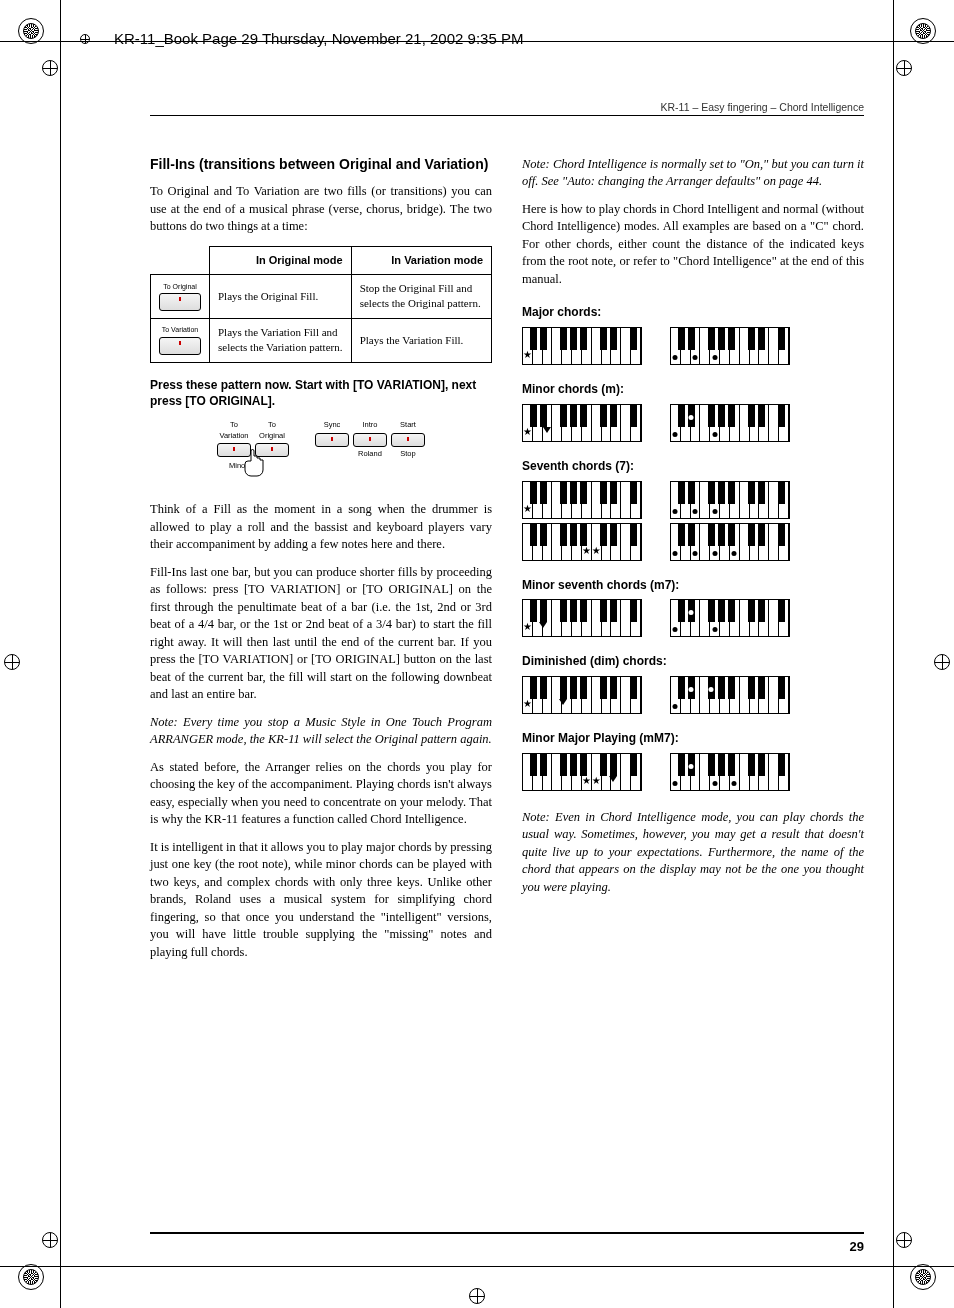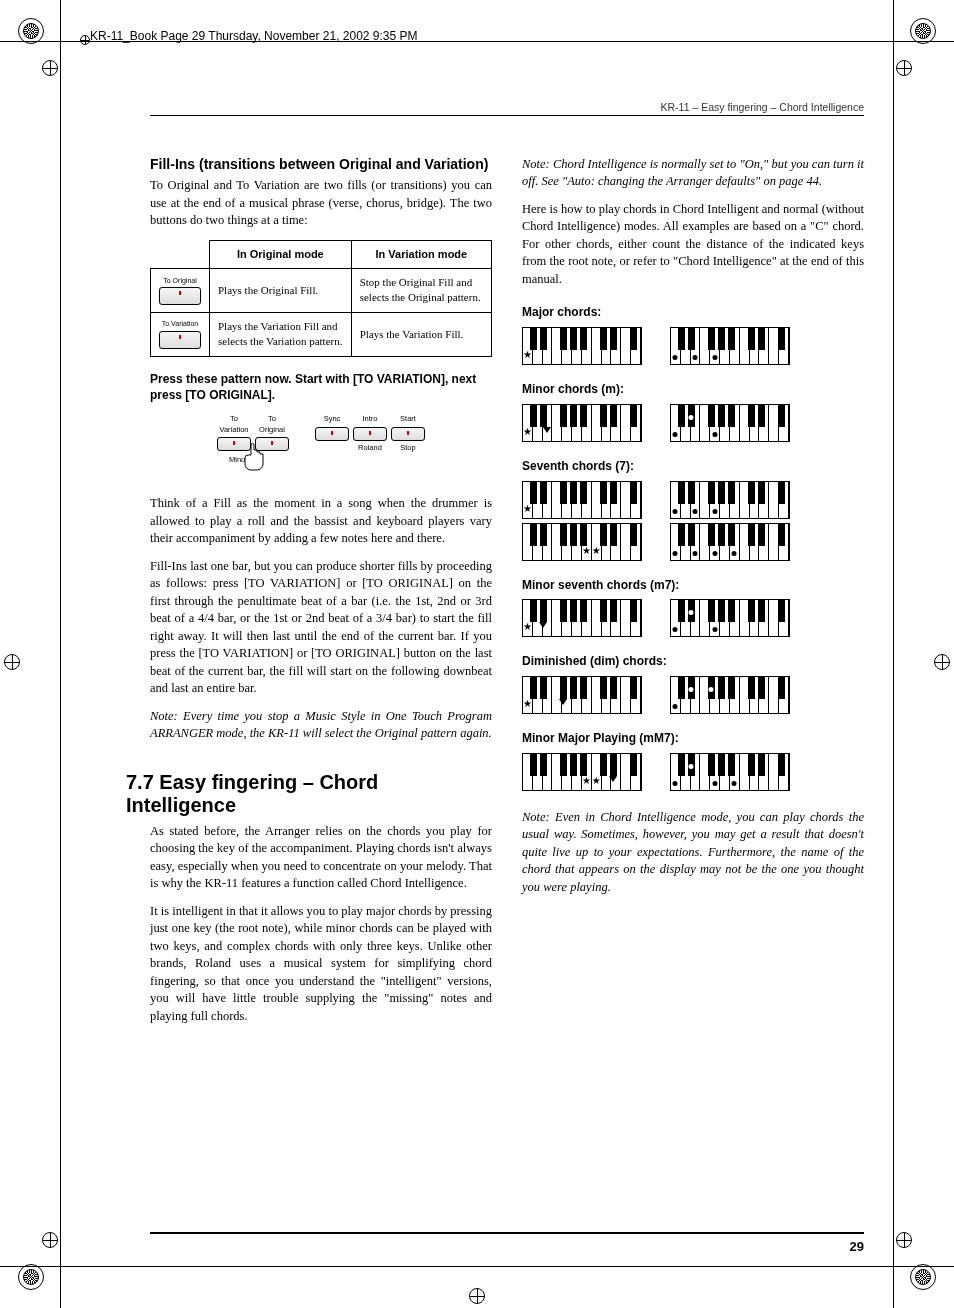--- a/index.html
+++ b/index.html
@@ -25,22 +25,22 @@
   .cross::after  { top:0; bottom:0; left:8px; width:1px; }
   .cross.circle { border:1px solid #000; border-radius:50%; width:16px; height:16px; }
   .cross.circle::before { top:7px; } .cross.circle::after { left:7px; }
   .corner { position:absolute; width:26px; height:26px; border-radius:50%; border:1px solid #000; }
   .corner-inner { position:absolute; inset:4px; border-radius:50%; border:1px solid #000; background:repeating-conic-gradient(#000 0 10deg,#fff 10deg 20deg); }
 
   .print-header {
     position: absolute;
     top: 28px; left: 80px;
     font-family: Arial, sans-serif;
-    font-size: 12px;
-    display:flex; align-items:flex-end; gap:0;
+    font-size: 15px;
+    display:flex; align-items:center; gap:24px;
   }
   .print-header .oplus { border:1px solid #000; border-radius:50%; width:10px; height:10px; position:relative; }
   .print-header .oplus::before,.print-header .oplus::after{content:"";position:absolute;background:#000;}
   .print-header .oplus::before{left:0;right:0;top:4px;height:1px;}
   .print-header .oplus::after{top:0;bottom:0;left:4px;width:1px;}
 
   .page {
     position: absolute;
     top: 100px;
     left: 150px;
@@ -57,39 +57,39 @@
   }
   .cols {
     display: flex;
     gap: 30px;
   }
   .col { flex: 1; }
   h3.sub {
     font-family: Arial, sans-serif;
     font-weight: bold;
     font-size: 14px;
-    margin-bottom: 4px;
+    margin-bottom: 10px;
     line-height: 1.25;
   }
   p { margin-bottom: 10px; text-align: justify; }
   p.note { font-style: italic; }
 
   table.fill {
     border-collapse: collapse;
     width: 100%;
     font-size: 11px;
     margin: 10px 0;
   }
   table.fill th, table.fill td {
     border: 1px solid #000;
     padding: 6px 8px;
     text-align: left;
     vertical-align: middle;
   }
-  table.fill th { font-family: Arial, sans-serif; font-weight: bold; text-align: center; }
+  table.fill th { font-family: Arial, sans-serif; font-weight: bold; text-align: right; }
   table.fill th:first-child { border: none; background: #fff; }
   .btn-cell { width: 58px; text-align:center; padding:3px; }
   .hw-button {
     display:block;
     width: 42px; height: 18px;
     border: 1px solid #000;
     border-radius: 3px;
     background: linear-gradient(#f5f5f5,#ddd);
     margin: 2px auto 0;
     position: relative;
@@ -299,21 +299,20 @@
                 <div class="below">Stop</div>
               </div>
           </div>
         </div>
       </div>
 
       <p>Think of a Fill as the moment in a song when the drummer is allowed to play a roll and the bassist and keyboard players vary their accompaniment by adding a few notes here and there.</p>
       <p>Fill-Ins last one bar, but you can produce shorter fills by proceeding as follows: press [TO VARIATION] or [TO ORIGINAL] on the first through the penultimate beat of a bar (i.e. the 1st, 2nd or 3rd beat of a 4/4 bar, or the 1st or 2nd beat of a 3/4 bar) to start the fill right away. It will then last until the end of the current bar. If you press the [TO VARIATION] or [TO ORIGINAL] button on the last beat of the current bar, the fill will start on the following downbeat and last an entire bar.</p>
       <p class="note">Note: Every time you stop a Music Style in One Touch Program ARRANGER mode, the KR-11 will select the Original pattern again.</p>
 
-      <h2 class="section">7.7 Easy fingering – Chord Intelligence</h2>
       <p>As stated before, the Arranger relies on the chords you play for choosing the key of the accompaniment. Playing chords isn't always easy, especially when you need to concentrate on your melody. That is why the KR-11 features a function called Chord Intelligence.</p>
       <p>It is intelligent in that it allows you to play major chords by pressing just one key (the root note), while minor chords can be played with two keys, and complex chords with only three keys. Unlike other brands, Roland uses a musical system for simplifying chord fingering, so that once you understand the "intelligent" versions, you will have little trouble supplying the "missing" notes and playing full chords.</p>
     </div>
 
     <div class="col">
       <p class="note">Note: Chord Intelligence is normally set to "On," but you can turn it off. See "Auto: changing the Arranger defaults" on page 44.</p>
       <p>Here is how to play chords in Chord Intelligent and normal (without Chord Intelligence) modes. All examples are based on a "C" chord. For other chords, either count the distance of the indicated keys from the root note, or refer to "Chord Intelligence" at the end of this manual.</p>
 
       <div id="chords-container">
           <div class="chord-label">Major chords:</div>

